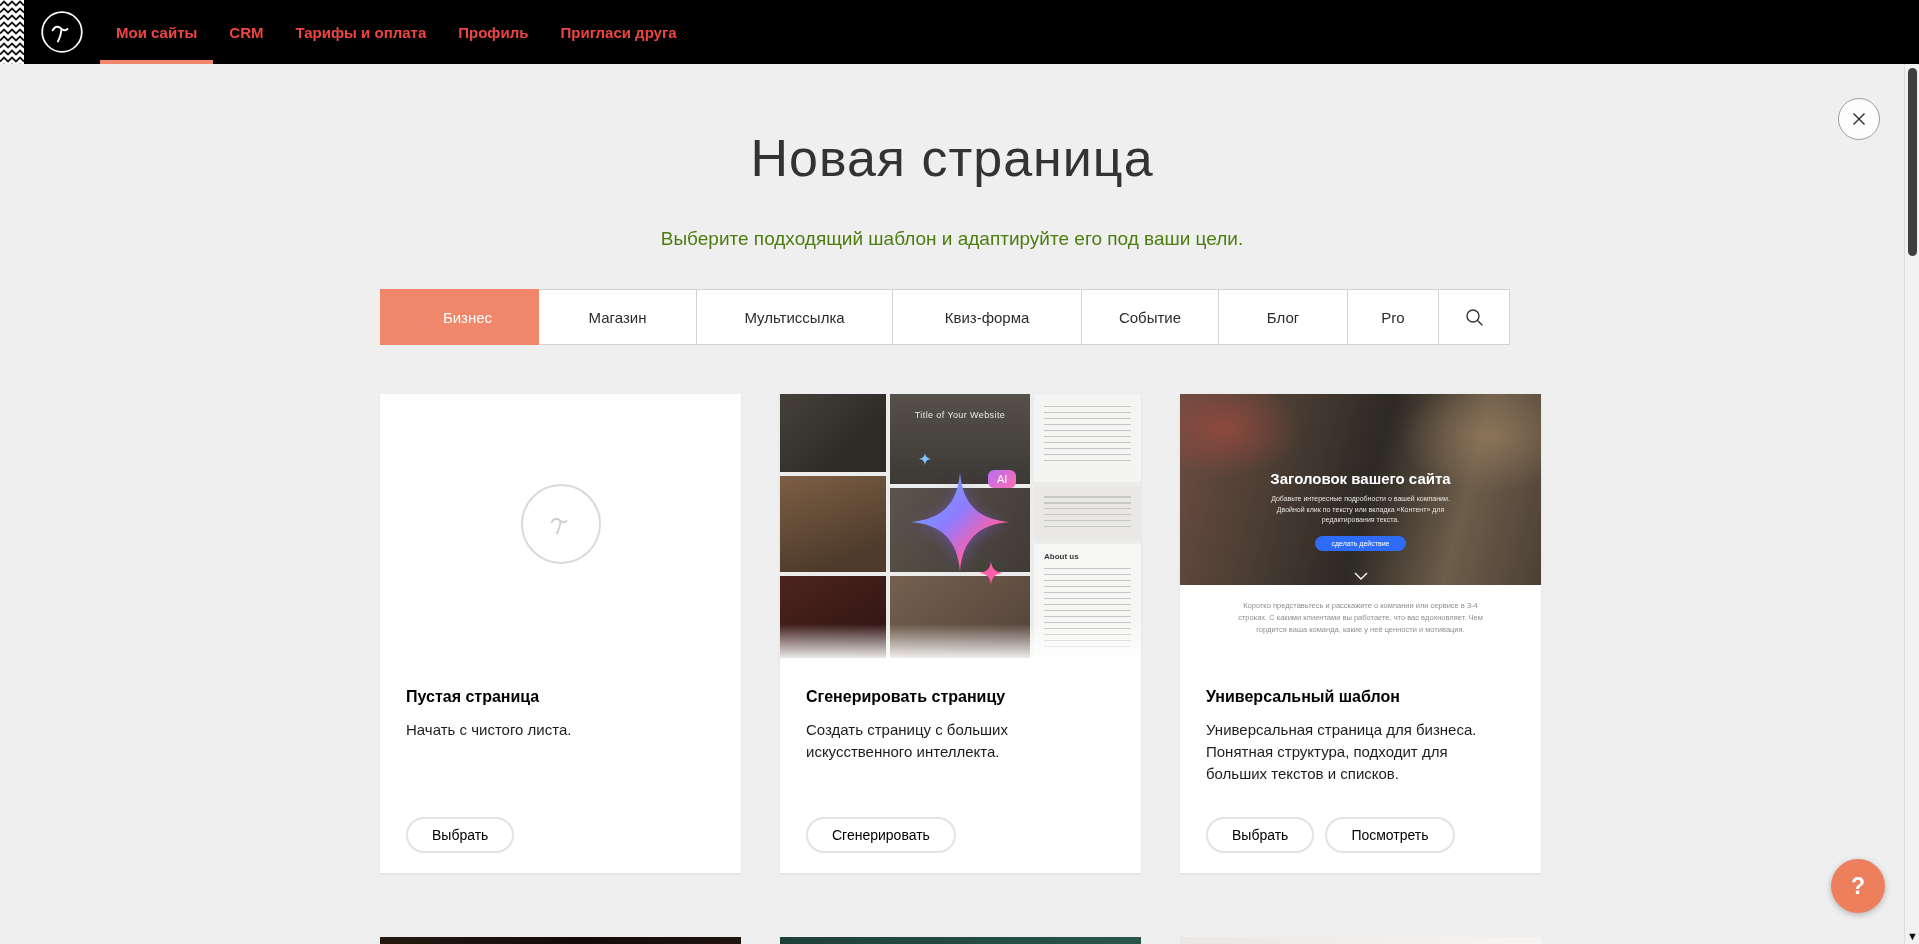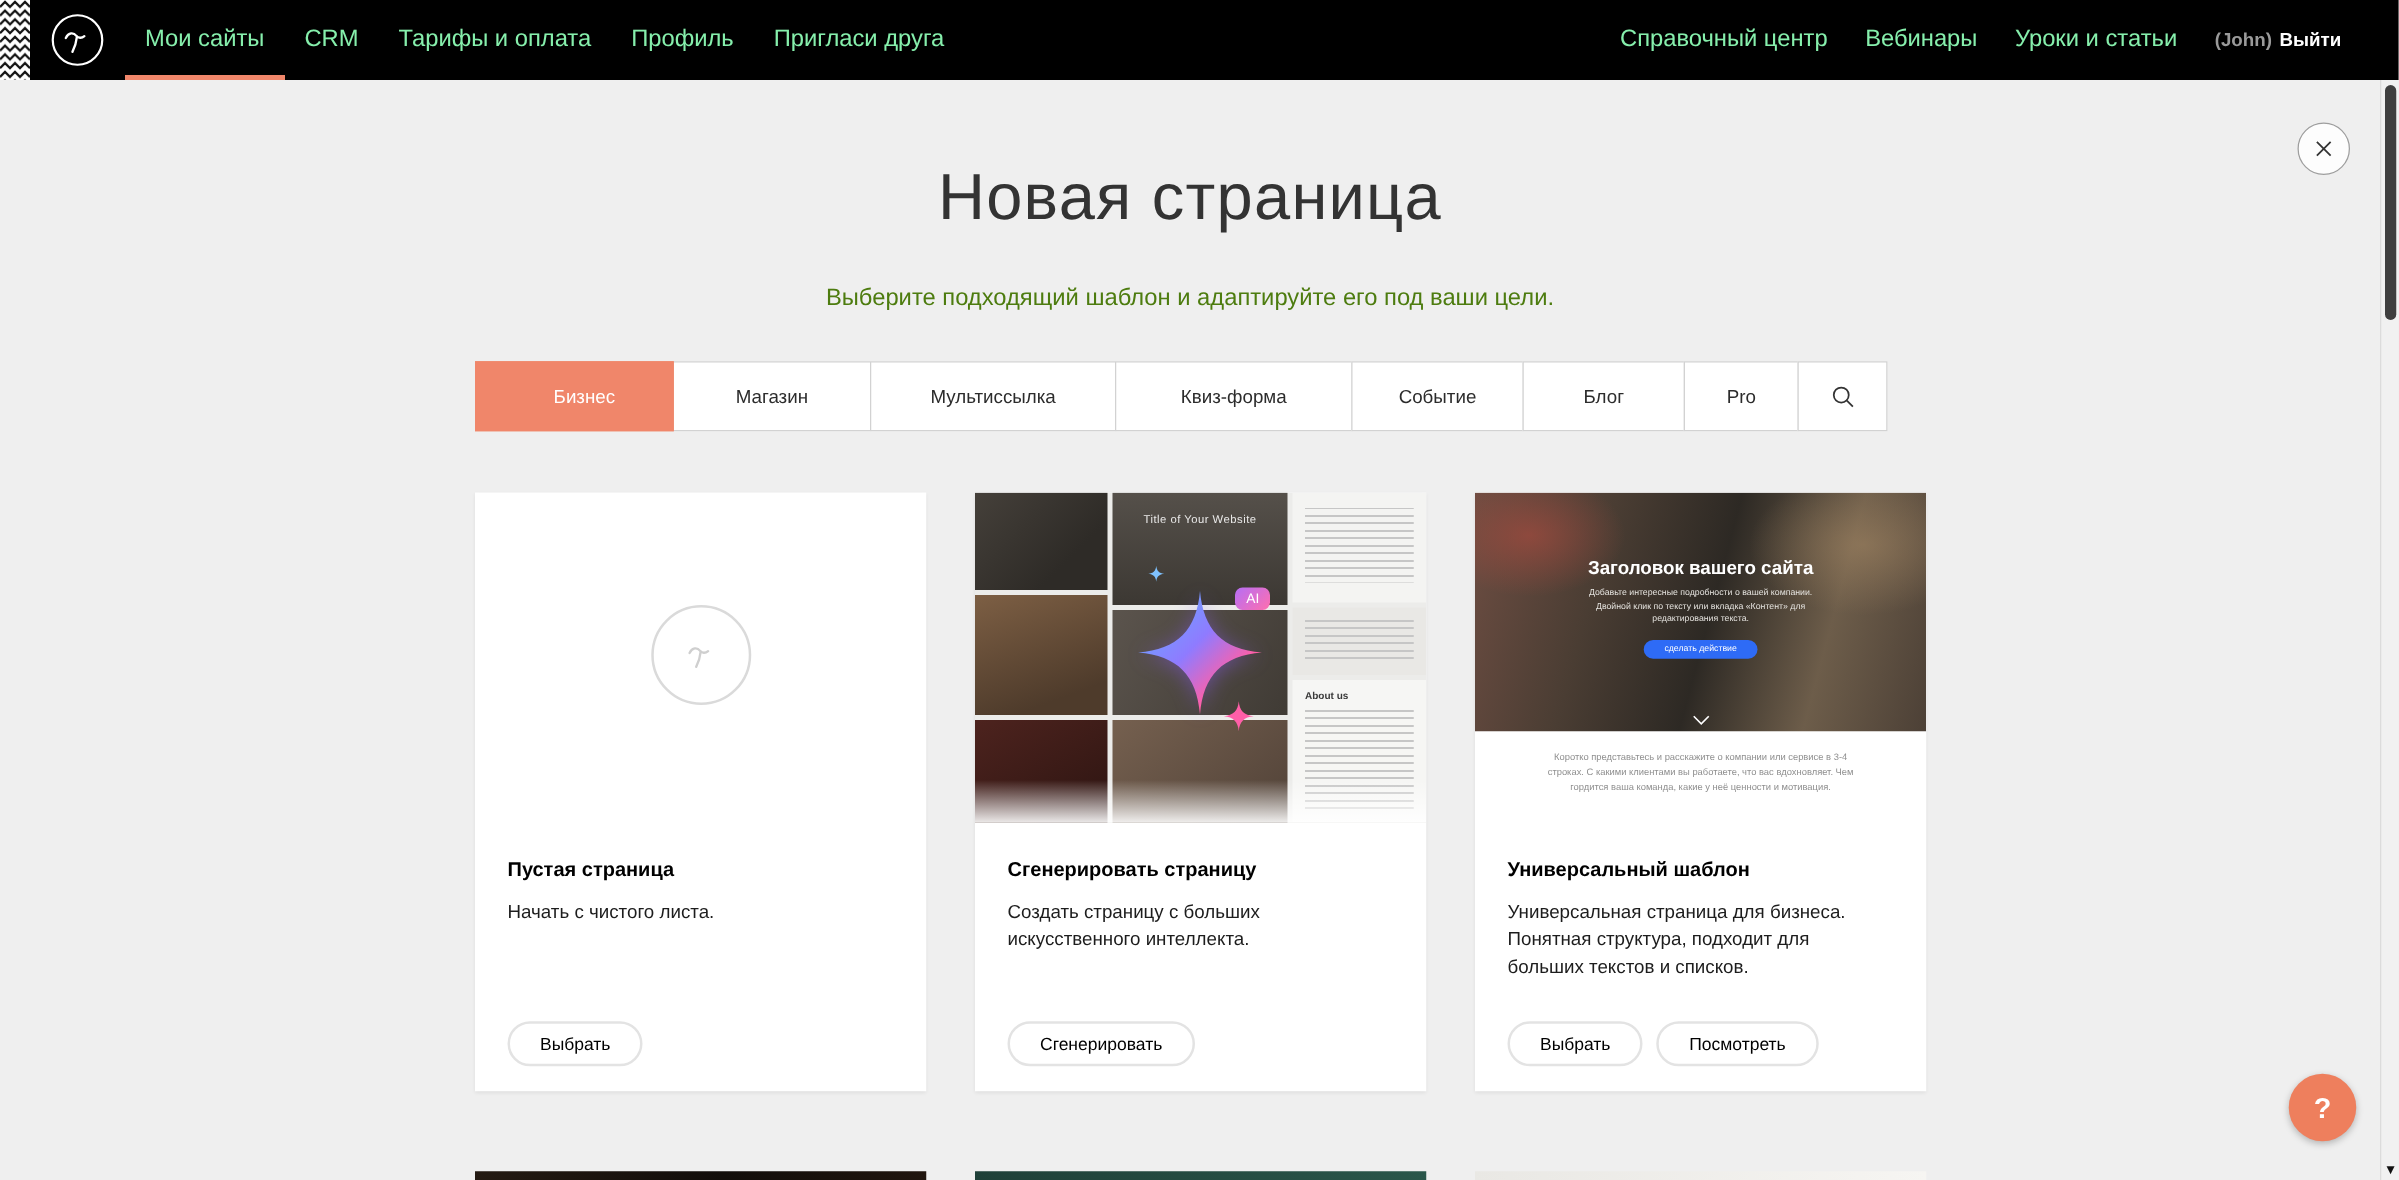--- a/index.html
+++ b/index.html
@@ -15,21 +15,21 @@
   
   .topbar {
     position:absolute; top:0; left:0; width:1919px; height:64px;
     background:#000; display:flex; align-items:stretch; z-index:30;
   }
   .zigzag { width:24px; height:64px; flex:none; }
   .logo-wrap { width:76px; display:flex; align-items:center; justify-content:center; flex:none; }
   .nav-left { display:flex; align-items:stretch; }
   .nav-item {
     position:relative; display:flex; align-items:center;
-    padding:0 16px; color:#86efac; font-size:19px; font-weight:normal; white-space:nowrap;
+    padding:0 16px; color:#ef4444; font-size:15px; font-weight:bold; white-space:nowrap;
   }
   .nav-item.active::after {
     content:""; position:absolute; left:0; right:0; bottom:0; height:4px; background:#f0866a;
   }
   .nav-right { margin-left:auto; display:flex; align-items:center; padding-right:46px; }
   .nav-right .nav-item { padding:0 15px; }
   .user-box { display:flex; align-items:center; padding:0 0 0 15px; font-size:15px; font-weight:bold; white-space:nowrap; }
   .user-name { color:#9a9a9a; margin-right:6px; }
   .logout { color:#fff; }
 
@@ -126,21 +126,21 @@
   }
 
   
   .hero-dark {
     position:relative; width:361px; height:191px; text-align:center;
     background:
       radial-gradient(110px 70px at 12% 18%, rgba(158,74,62,.75), rgba(0,0,0,0) 70%),
       radial-gradient(130px 80px at 86% 22%, rgba(160,132,98,.6), rgba(0,0,0,0) 70%),
       linear-gradient(105deg,#6d4d42 0%,#4a3d33 28%,#2d2924 52%,#6d5d4a 76%,#4c4036 100%);
   }
-  .hero-heading { padding-top:52px; font-size:15px; font-weight:bold; color:#fff; }
+  .hero-heading { padding-top:76px; font-size:15px; font-weight:bold; color:#fff; }
   .hero-sub {
     width:208px; margin:7px auto 0; font-size:7px; line-height:1.5; color:#e4e2de;
   }
   .hero-cta {
     display:inline-block; margin-top:10px; padding:4px 17px; border-radius:10px;
     background:#2e6bf6; color:#fff; font-size:7px;
   }
   .hero-chevron { position:absolute; left:50%; bottom:5px; transform:translateX(-50%); }
   .hero-paragraph {
     padding:15px 55px 0; text-align:center; font-size:7.5px; line-height:1.6; color:#8f8f8f;
@@ -198,29 +198,20 @@
   </div>
 
   <div class="nav-left" data-interactable="false">
     <div class="nav-item active" data-interactable="true">Мои сайты</div>
     <div class="nav-item" data-interactable="true">CRM</div>
     <div class="nav-item" data-interactable="true">Тарифы и оплата</div>
     <div class="nav-item" data-interactable="true">Профиль</div>
     <div class="nav-item" data-interactable="true">Пригласи друга</div>
   </div>
 
-  <div class="nav-right" data-interactable="false">
-    <div class="nav-item" data-interactable="true">Справочный центр</div>
-    <div class="nav-item" data-interactable="true">Вебинары</div>
-    <div class="nav-item" data-interactable="true">Уроки и статьи</div>
-    <div class="user-box" data-interactable="false">
-      <span class="user-name" data-interactable="false">(John)</span>
-      <span class="logout" data-interactable="true">Выйти</span>
-    </div>
-  </div>
 </div>
 
 <div class="close-btn" data-interactable="true">
   <svg width="16" height="16" viewBox="0 0 16 16" data-interactable="false">
     <line x1="2.5" y1="2.5" x2="13.5" y2="13.5" stroke="#333" stroke-width="1.4"></line>
     <line x1="13.5" y1="2.5" x2="2.5" y2="13.5" stroke="#333" stroke-width="1.4"></line>
   </svg>
 </div>
 
 <div class="page-title" data-interactable="false">Новая страница</div>

